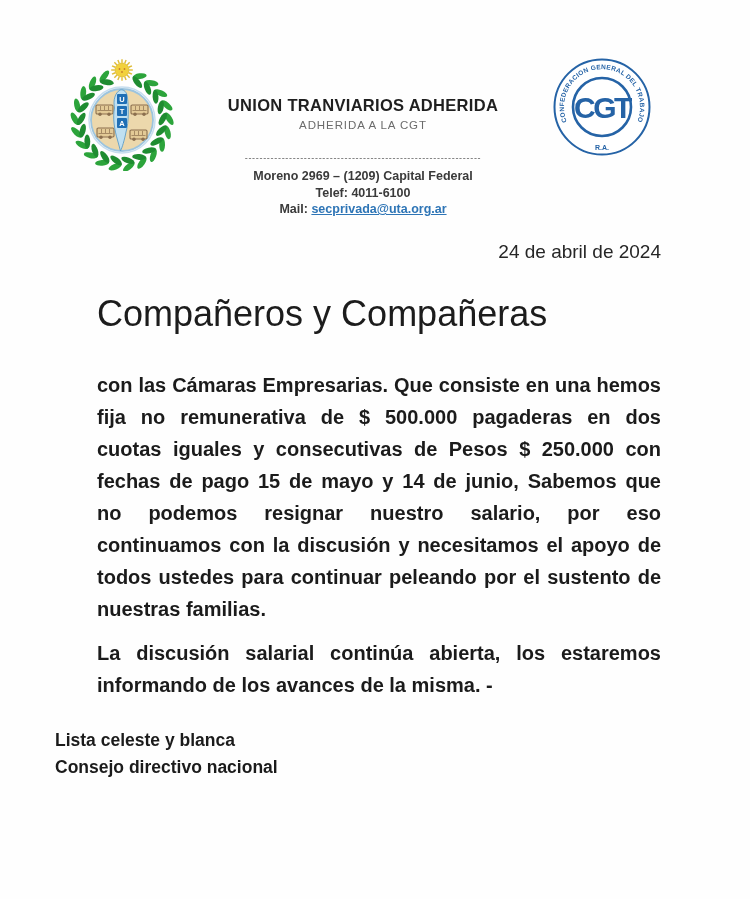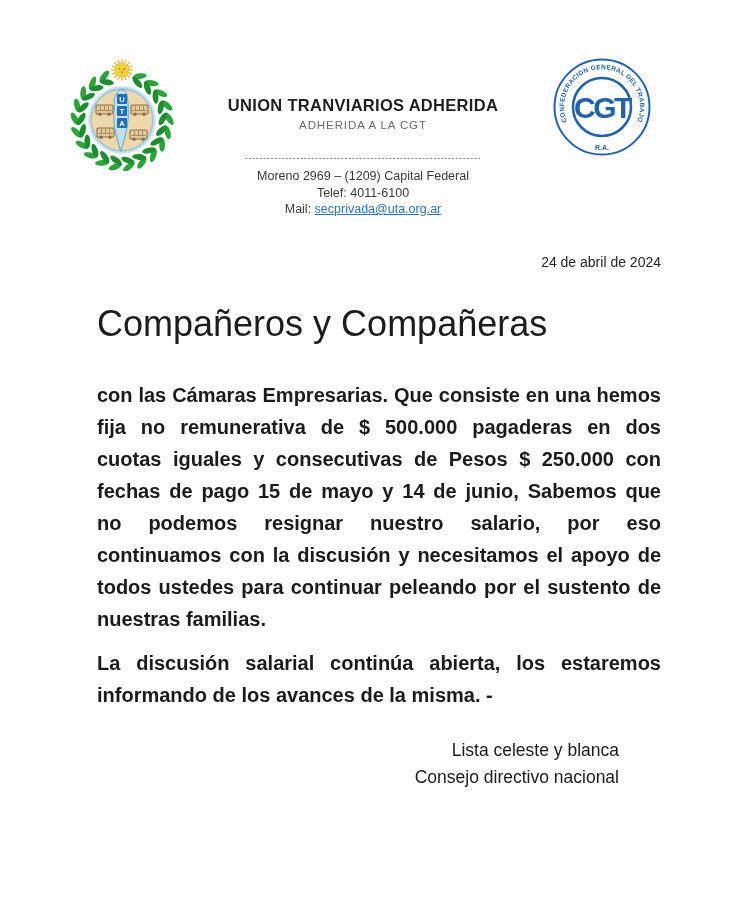--- a/index.html
+++ b/index.html
@@ -8,32 +8,32 @@
     font-family:"Liberation Sans","DejaVu Sans",sans-serif; color:#1b1b1b;
     overflow:hidden; margin:0 auto;
   }
   
   .letterhead { display:flex; align-items:flex-start; padding:56px 98px 0 70px; }
   .logo svg { display:block; }
   .lh-center { flex:1; text-align:center; padding-top:40px; }
   .org-name { font-size:16.5px; font-weight:bold; color:#1f1f1f; letter-spacing:0.3px; }
   .affiliation { font-size:11.5px; color:#6b6b6b; letter-spacing:0.9px; margin-top:4px; }
   .dashes { margin-top:23px; font-size:9px; letter-spacing:0.7px; color:#5a5a5a; line-height:9px; white-space:nowrap; }
-  .addr { font-size:12.5px; color:#3a3a3a; line-height:16.5px; }
+  .addr { font-size:12.5px; color:#3a3a3a; line-height:16.5px;font-weight:bold; }
   .addr.first { margin-top:5px; }
   .mail-link { color:#2e75b6; text-decoration:underline; cursor:pointer; }
   
   .content { padding:0 89px 0 97px; }
-  .date-line { margin-top:33px; text-align:right; font-size:14px; color:#262626; line-height:22px; }
+  .date-line { margin-top:23px; text-align:right; font-size:19px; color:#262626; line-height:22px; }
   .salutation { margin:34px 0 0 0; font-size:36px; font-weight:400; color:#1c1c1c; line-height:34px; }
   .para { margin-top:38px; font-weight:bold; font-size:20px; color:#1b1b1b; }
   .para .line { line-height:32px; }
   .line.j { text-align:justify; text-align-last:justify; }
   .para.p2 { margin-top:12px; }
-  .signature { margin-top:26px; text-align:right; font-weight:normal; font-size:17.5px; line-height:27px; transform:translateX(-42px); color:#1b1b1b; }
+  .signature { margin-top:26px; text-align:left; font-weight:bold; font-size:17.5px; line-height:27px; transform:translateX(-42px); color:#1b1b1b; }
   .ring-text { font-weight:bold; }
 </style>
 </head>
 <body>
 
 <div class="page">
 
   <header class="letterhead">
 
     <div class="logo">

